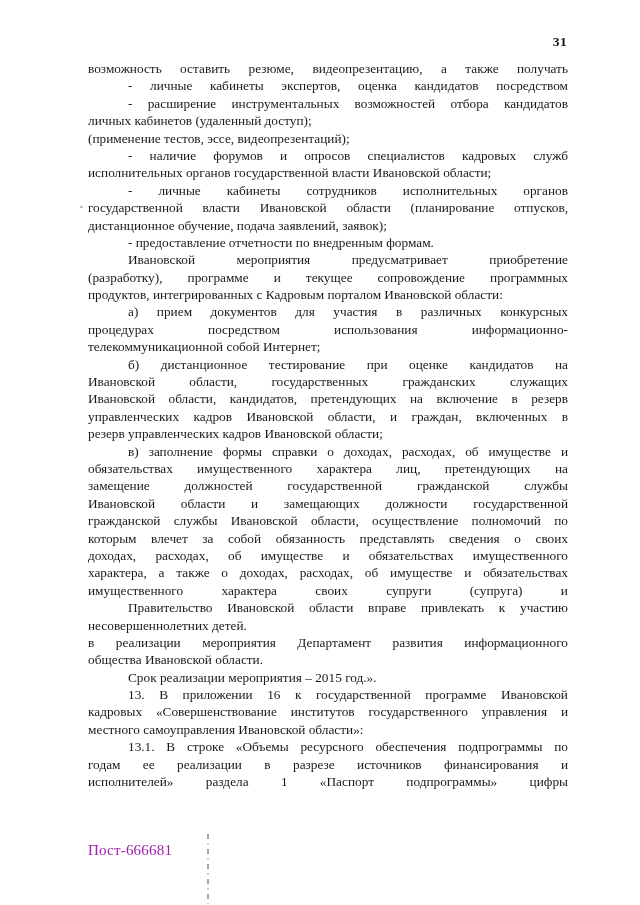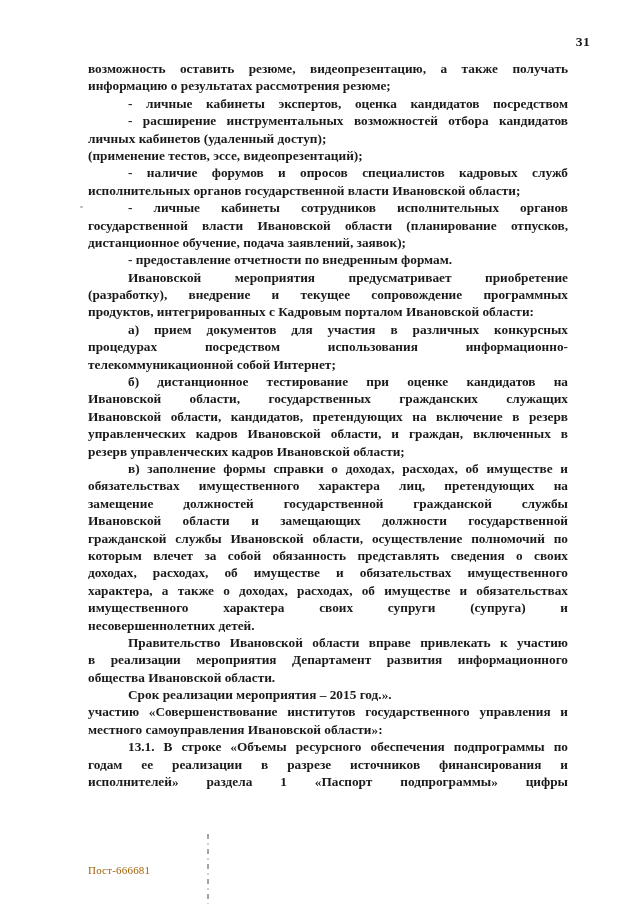--- a/index.html
+++ b/index.html
@@ -12,57 +12,56 @@
     width: 640px;
     height: 905px;
     background: #ffffff;
     font-family: "Liberation Serif", "DejaVu Serif", serif;
     color: #1a1a1a;
     overflow: hidden;
   }
   .page-number {
     position: absolute;
     top: 34px;
-    left: 568px;
+    left: 545px;
     width: 30px;
     text-align: center;
     font-size: 13.5px;
     font-weight: 600;
     letter-spacing: 0.5px;
     color: #151515;
   }
   .doc-body {
     position: absolute;
     top: 60px;
     left: 88px;
     width: 480px;
-    font-weight: bold;
   }
   .line {
     font-size: 13.3px;
     line-height: 17.4px;
     height: 17.4px;
     text-align: justify;
     text-align-last: left;
     white-space: normal;
     overflow: visible;
   }
   .line.j {
     text-align-last: justify;
   }
   .line.ind {
     padding-left: 40px;
   }
   .footer-code {
     position: absolute;
-    top: 864px;
+    top: 842px;
     left: 88px;
-    font-size: 11px;
+    font-size: 15px;
     letter-spacing: 0.2px;
-    color: #a16207;
+    color: #a21caf;
   }
   .scan-artifact {
     position: absolute;
     left: 207px;
     top: 834px;
     width: 1.5px;
     height: 70px;
     background: repeating-linear-gradient(
       to bottom,
       rgba(90,90,90,0.55) 0px,
@@ -86,57 +85,57 @@
   }
 </style>
 </head>
 <body>
 
 <div class="sheet">
   <div class="page-number">31</div>
 
   <div class="doc-body">
       <div class="line j">возможность оставить резюме, видеопрезентацию, а также получать</div>
-      <div class="line">информацию о результатах рассмотрения резюме;</div>
       <div class="line ind j">- личные кабинеты экспертов, оценка кандидатов посредством</div>
       <div class="line ind j">- расширение инструментальных возможностей отбора кандидатов</div>
       <div class="line">личных кабинетов (удаленный доступ);</div>
       <div class="line">(применение тестов, эссе, видеопрезентаций);</div>
       <div class="line ind j">- наличие форумов и опросов специалистов кадровых служб</div>
       <div class="line">исполнительных органов государственной власти Ивановской области;</div>
       <div class="line ind j">- личные кабинеты сотрудников исполнительных органов</div>
       <div class="line j">государственной власти Ивановской области (планирование отпусков,</div>
       <div class="line">дистанционное обучение, подача заявлений, заявок);</div>
       <div class="line ind">- предоставление отчетности по внедренным формам.</div>
       <div class="line ind j">Ивановской мероприятия предусматривает приобретение</div>
-      <div class="line j">(разработку), внедрение и текущее сопровождение программных</div>
+      <div class="line j">(разработку), программе и текущее сопровождение программных</div>
       <div class="line">продуктов, интегрированных с Кадровым порталом Ивановской области:</div>
       <div class="line ind j">а) прием документов для участия в различных конкурсных</div>
       <div class="line j">процедурах посредством использования информационно-</div>
       <div class="line">телекоммуникационной собой Интернет;</div>
       <div class="line ind j">б) дистанционное тестирование при оценке кандидатов на</div>
       <div class="line j">Ивановской области, государственных гражданских служащих</div>
       <div class="line j">Ивановской области, кандидатов, претендующих на включение в резерв</div>
       <div class="line j">управленческих кадров Ивановской области, и граждан, включенных в</div>
       <div class="line">резерв управленческих кадров Ивановской области;</div>
       <div class="line ind j">в) заполнение формы справки о доходах, расходах, об имуществе и</div>
       <div class="line j">обязательствах имущественного характера лиц, претендующих на</div>
       <div class="line j">замещение должностей государственной гражданской службы</div>
       <div class="line j">Ивановской области и замещающих должности государственной</div>
       <div class="line j">гражданской службы Ивановской области, осуществление полномочий по</div>
       <div class="line j">которым влечет за собой обязанность представлять сведения о своих</div>
       <div class="line j">доходах, расходах, об имуществе и обязательствах имущественного</div>
       <div class="line j">характера, а также о доходах, расходах, об имуществе и обязательствах</div>
       <div class="line j">имущественного характера своих супруги (супруга) и</div>
+      <div class="line ind j">Правительство Ивановской области вправе привлекать к участию</div>
       <div class="line">несовершеннолетних детей.</div>
-      <div class="line ind j">Правительство Ивановской области вправе привлекать к участию</div>
       <div class="line j">в реализации мероприятия Департамент развития информационного</div>
       <div class="line">общества Ивановской области.</div>
       <div class="line ind">Срок реализации мероприятия – 2015 год.».</div>
-      <div class="line j">участию «Совершенствование институтов государственного управления и</div>
+      <div class="line ind j">13. В приложении 16 к государственной программе Ивановской</div>
+      <div class="line j">кадровых «Совершенствование институтов государственного управления и</div>
       <div class="line">местного самоуправления Ивановской области»:</div>
       <div class="line ind j">13.1. В строке «Объемы ресурсного обеспечения подпрограммы по</div>
       <div class="line j">годам ее реализации в разрезе источников финансирования и</div>
       <div class="line j">исполнителей» раздела 1 «Паспорт подпрограммы» цифры</div>
     </div>
 
   <div class="footer-code">Пост-666681</div>
 
   <div class="scan-artifact"></div>
 

